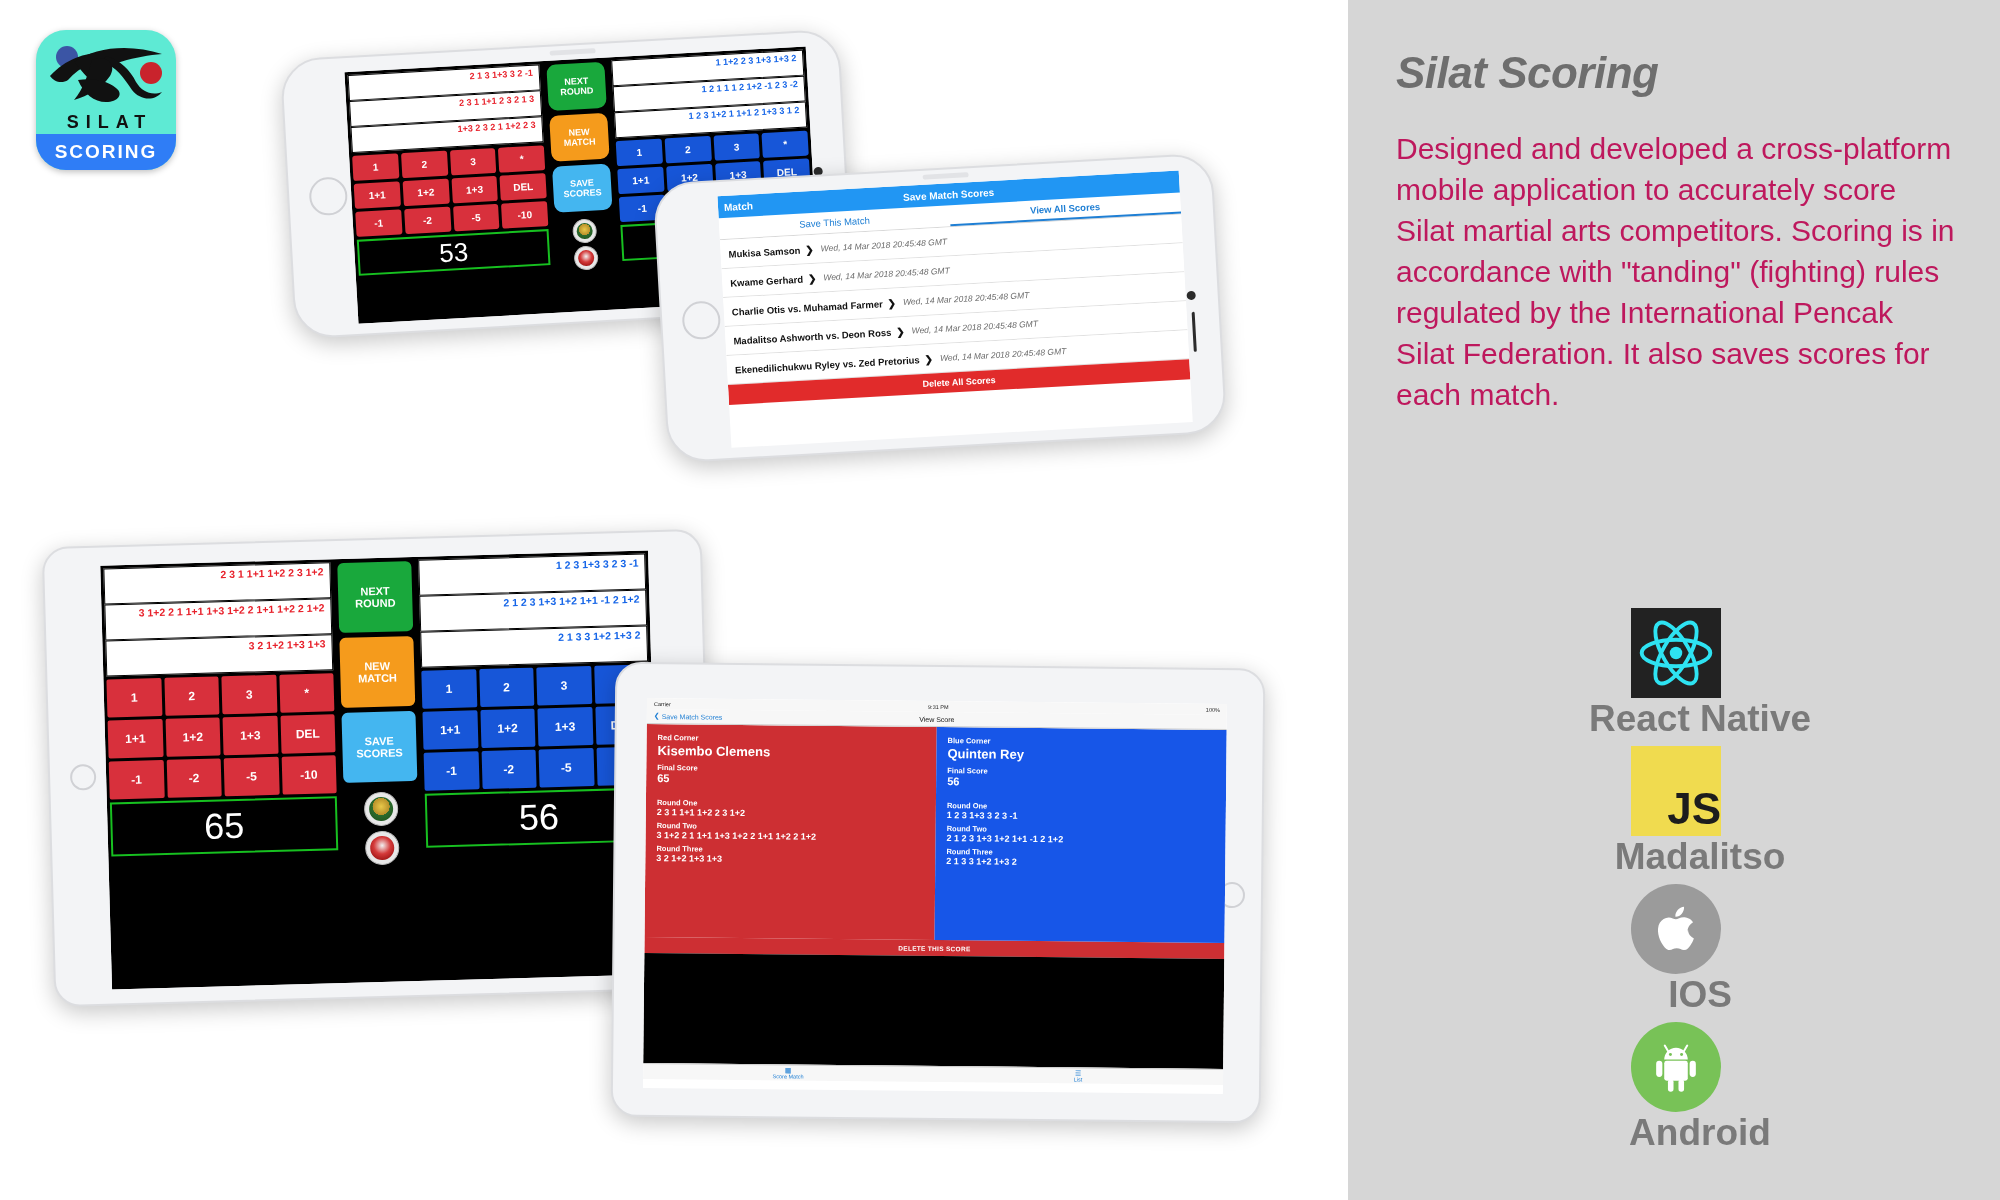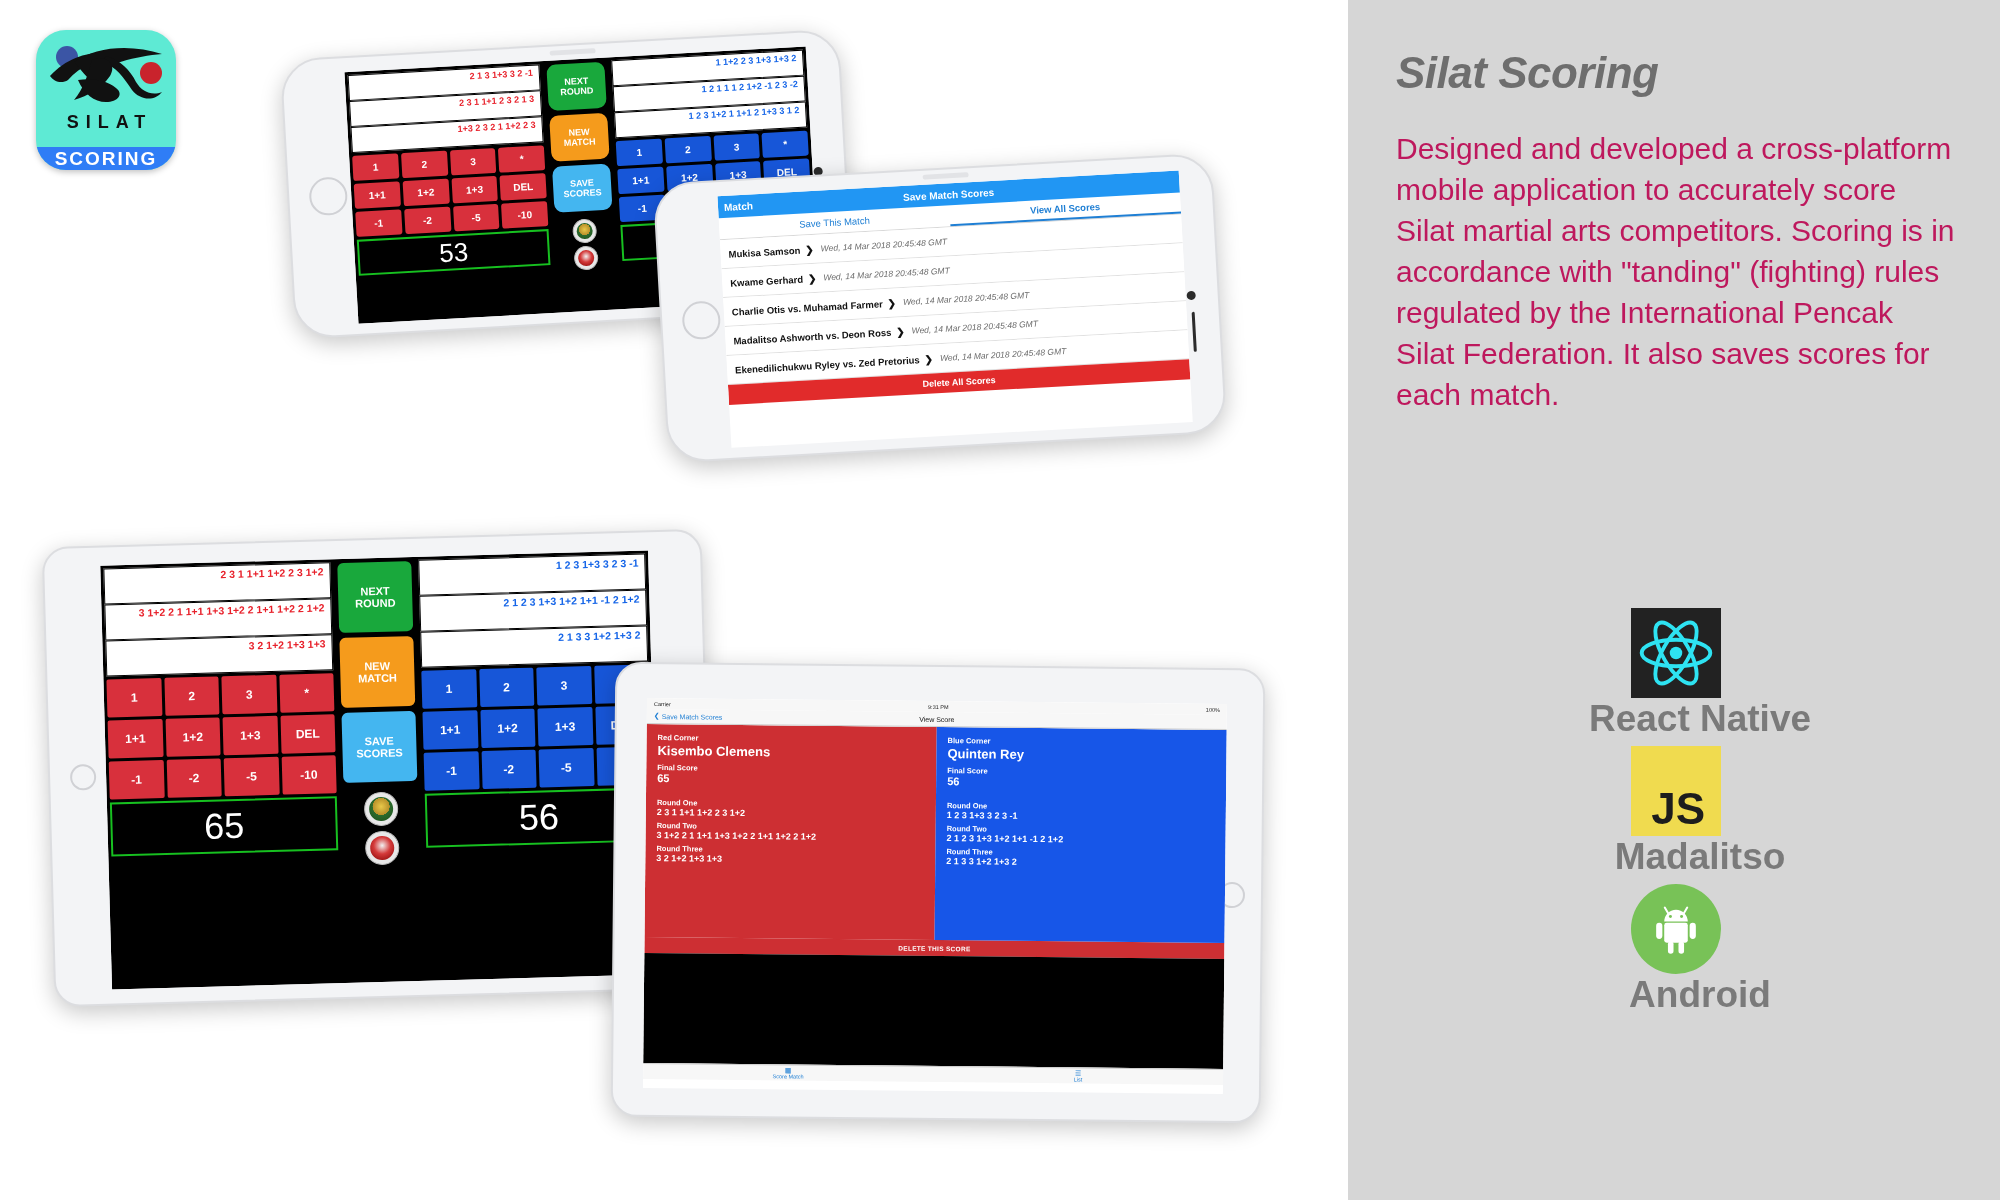--- a/index.html
+++ b/index.html
@@ -60,21 +60,21 @@
     font-weight: bold;
     color: #7a7a7a;
   }
   .ic-react { background: #222222; }
   .ic-js { background: #f0db4f; }
   .ic-ios { background: #9b9b9b; border-radius: 50%; }
   .ic-android { background: #78c257; border-radius: 50%; }
   .js-text {
     font-family: "Liberation Sans", sans-serif;
     font-weight: bold; font-size: 44px; color: #1d1d1d;
-    position: absolute; right: 16px; bottom: 2px;
+    position: absolute; right: 0; bottom: 2px;
   }
 
   
   #app-logo {
     position: absolute;
     left: 36px; top: 30px;
     width: 140px; height: 140px;
     background: #5eead4;
     border-radius: 30px;
     box-shadow: 0 2px 6px rgba(0,0,0,.25);
@@ -82,21 +82,21 @@
   }
   .logo-dot-blue { position:absolute; left:20px; top:16px; width:22px; height:22px; border-radius:50%; background:#3b55a5; }
   .logo-dot-red  { position:absolute; right:14px; top:32px; width:22px; height:22px; border-radius:50%; background:#c9232c; }
   .logo-mark { position:absolute; left:8px; top:10px; width:124px; height:66px; }
   .logo-silat {
     position:absolute; left:0; top:82px; width:140px;
     text-align:center; font-size:18px; font-weight:bold;
     letter-spacing:7px; color:#111; text-indent:7px;
   }
   .logo-scoring-bar {
-    position:absolute; left:0; bottom:0; width:140px; height:23px;
+    position:absolute; left:0; bottom:0; width:140px; height:36px;
     background:#2f7df6; display:flex; align-items:center; justify-content:center;
   }
   .logo-scoring-bar span {
     color:#fff; font-size:19px; font-weight:bold; letter-spacing:2px;
   }
 
   
   .device {
     position: absolute;
     background: #f3f4f6;
@@ -569,20 +569,29 @@
       <div class="tech-label">React Native</div>
     </div>
 
     <div class="tech-row">
       <div class="tech-icon ic-js">
         <span class="js-text">JS</span>
       </div>
       <div class="tech-label">Madalitso</div>
     </div>
 
+    <div class="tech-row">
+      <div class="tech-icon ic-ios">
+        <svg viewBox="0 0 100 100" width="60" height="60">
+          <path fill="#ffffff" d="M69 55c0-11 9-16 9.4-16.3C73.6 31.6 66.2 30.6 63.6 30.5c-5.6-.6-10.9 3.3-13.8 3.3-2.8 0-7.2-3.2-11.9-3.1-6.1.1-11.7 3.6-14.9 9C16.6 50.6 21.3 67 27.6 76c3.1 4.4 6.8 9.4 11.6 9.2 4.7-.2 6.5-3 12.1-3 5.6 0 7.2 3 12.1 2.9 5-.1 8.2-4.5 11.3-9 3.5-5.2 5-10.2 5.1-10.4-.1-.1-9.8-3.8-9.8-14.7z"></path>
+          <path fill="#ffffff" d="M59.6 24.5c2.5-3.1 4.2-7.3 3.8-11.5-3.6.1-8 2.4-10.6 5.5-2.3 2.7-4.4 7-3.8 11.1 4 .3 8.1-2 10.6-5.1z"></path>
+        </svg>
+      </div>
+      <div class="tech-label">IOS</div>
+    </div>
 
     <div class="tech-row">
       <div class="tech-icon ic-android">
         <svg viewBox="0 0 100 100" width="62" height="62">
           <g fill="#ffffff">
             <rect x="31" y="40" width="38" height="32" rx="4"></rect>
             <rect x="18" y="40" width="10" height="26" rx="5"></rect>
             <rect x="72" y="40" width="10" height="26" rx="5"></rect>
             <rect x="37" y="70" width="9" height="20" rx="4.5"></rect>
             <rect x="54" y="70" width="9" height="20" rx="4.5"></rect>

